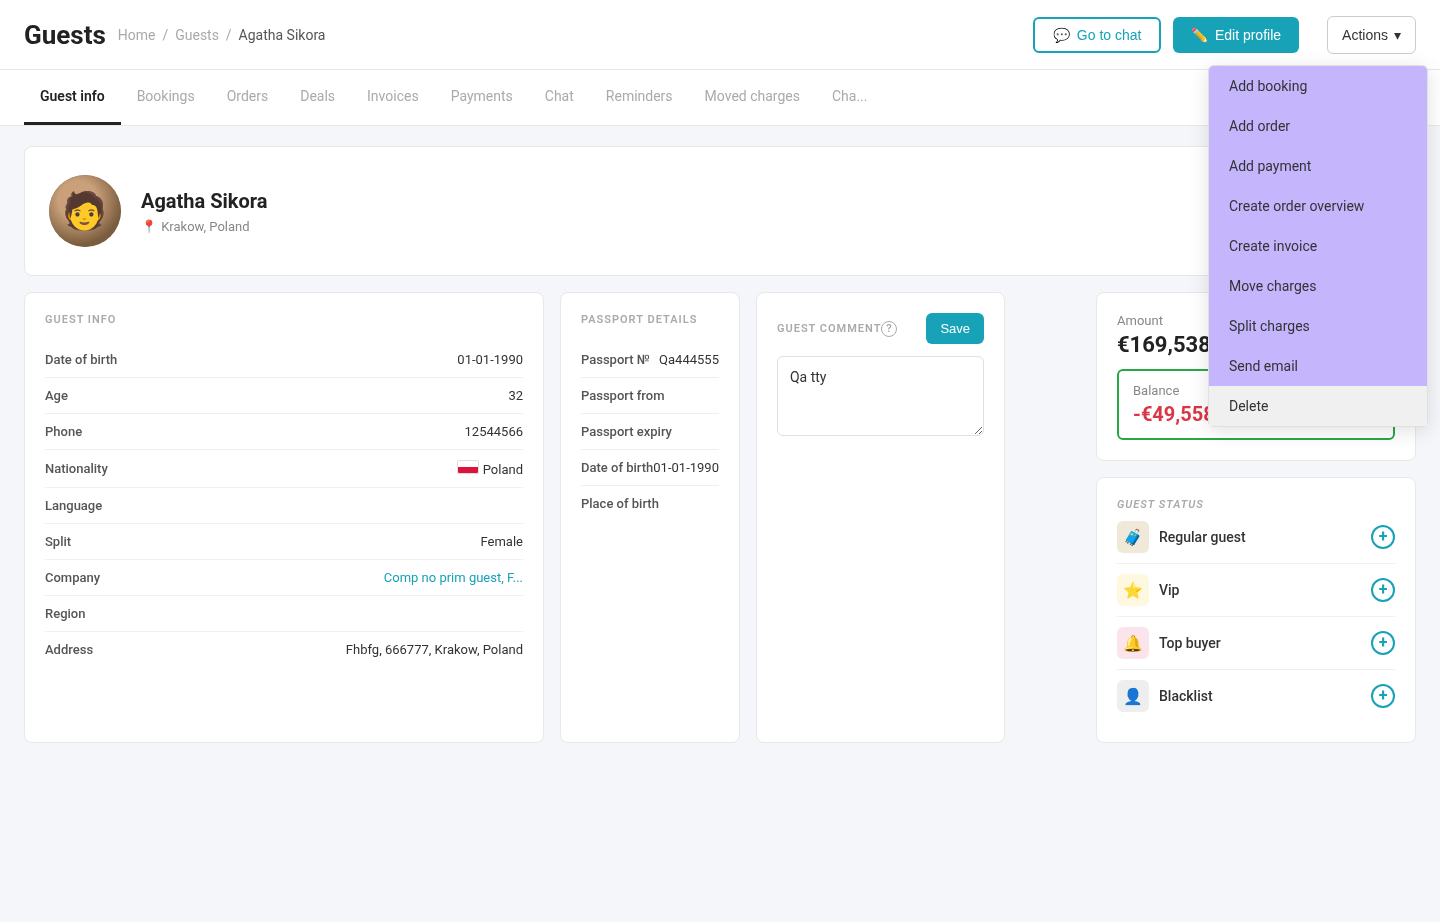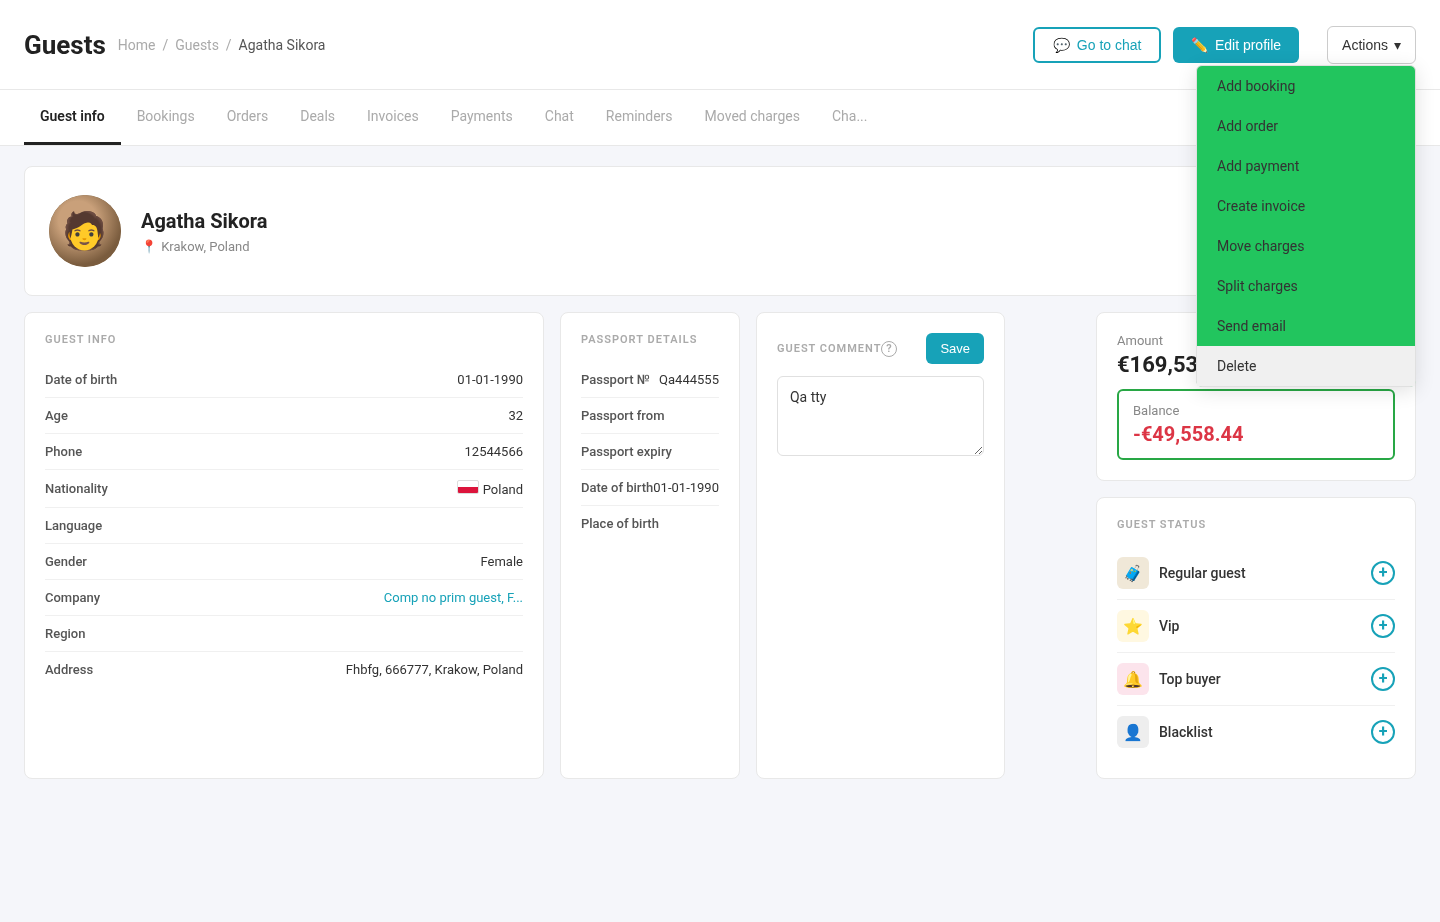--- a/index.html
+++ b/index.html
@@ -1,19 +1,19 @@
 <!DOCTYPE html>
 <html><head>
   <meta charset="utf-8">
   <style>
     * { box-sizing: border-box; margin: 0; padding: 0; }
     body { font-family: -apple-system, BlinkMacSystemFont, 'Segoe UI', Roboto, sans-serif; background: #f5f6fa; color: #333; font-size: 14px; }
 
     
-    .header { background: #fff; padding: 0 24px; display: flex; align-items: center; height: 90px; border-bottom: 1px solid #e8e8e8; position: relative; }
+    .header { background: #fff; padding: 0 24px; display: flex; align-items: center; height: 70px; border-bottom: 1px solid #e8e8e8; position: relative; }
     .header-title { font-size: 26px; font-weight: 700; color: #222; margin-right: 12px; }
     .breadcrumb { color: #aaa; font-size: 14px; }
     .breadcrumb a { color: #aaa; text-decoration: none; }
     .breadcrumb span { color: #555; }
     .header-actions { margin-left: auto; display: flex; align-items: center; gap: 12px; }
     .btn-chat { border: 2px solid #17a2b8; background: #fff; color: #17a2b8; padding: 8px 18px; border-radius: 6px; cursor: pointer; font-size: 14px; display: flex; align-items: center; gap: 6px; font-weight: 500; }
     .btn-edit { background: #17a2b8; color: #fff; border: none; padding: 10px 18px; border-radius: 6px; cursor: pointer; font-size: 14px; display: flex; align-items: center; gap: 6px; font-weight: 500; }
     .btn-actions { background: #fff; border: 1px solid #ccc; color: #333; padding: 10px 14px; border-radius: 6px; cursor: pointer; font-size: 14px; display: flex; align-items: center; gap: 6px; font-weight: 500; margin-left: 16px; }
 
     
@@ -45,38 +45,38 @@
     .info-value { color: #333; font-size: 13px; text-align: right; }
     .info-value.link { color: #17a2b8; cursor: pointer; }
 
     
     .amount-section { margin-bottom: 12px; }
     .amount-label { font-size: 13px; color: #888; margin-bottom: 4px; }
     .amount-value { font-size: 22px; font-weight: 700; color: #222; }
     .balance-box { border: 2px solid #28a745; border-radius: 6px; padding: 12px 14px; }
     .balance-label { font-size: 13px; color: #888; margin-bottom: 4px; }
     .balance-value { font-size: 20px; font-weight: 700; color: #dc3545; }
-    .status-title { font-size: 11px; font-weight: 600; color: #aaa; letter-spacing: 1px; text-transform: uppercase; margin-bottom: 16px; }
+    .status-title { font-size: 11px; font-weight: 600; color: #aaa; letter-spacing: 1px; text-transform: uppercase; margin-bottom: 0; font-style: italic; }
     .status-item { display: flex; align-items: center; justify-content: space-between; padding: 10px 0; border-bottom: 1px solid #f0f0f0; }
     .status-item:last-child { border-bottom: none; }
     .status-left { display: flex; align-items: center; gap: 10px; }
     .status-icon { width: 32px; height: 32px; border-radius: 6px; display: flex; align-items: center; justify-content: center; font-size: 16px; }
     .icon-regular { background: #f0e8d8; }
     .icon-vip { background: #fff8e1; }
     .icon-topbuyer { background: #fce4ec; }
     .icon-blacklist { background: #eeeeee; }
     .status-name { font-size: 14px; font-weight: 500; color: #333; }
     .add-btn { width: 24px; height: 24px; border: 2px solid #17a2b8; color: #17a2b8; border-radius: 50%; display: flex; align-items: center; justify-content: center; cursor: pointer; font-size: 16px; font-weight: 700; line-height: 1; background: #fff; }
 
     
     .comment-header { display: flex; align-items: center; justify-content: space-between; margin-bottom: 12px; }
     .comment-title { font-size: 11px; font-weight: 600; color: #aaa; letter-spacing: 1px; text-transform: uppercase; display: flex; align-items: center; }
     .save-btn { background: #17a2b8; color: #fff; border: none; padding: 8px 14px; border-radius: 6px; cursor: pointer; font-size: 13px; font-weight: 500; margin-left: 29px; }
     .comment-textarea { width: 100%; border: 1px solid #e0e0e0; border-radius: 6px; padding: 12px; font-size: 14px; color: #333; resize: vertical; min-height: 80px; font-family: inherit; }
-    .dropdown-menu { position: absolute; top: 65px; right: 24px; background: #22c55e; border: 1px solid #e0e0e0; border-radius: 6px; box-shadow: 0 4px 20px rgba(0,0,0,0.12); z-index: 100; min-width: 220px; }
+    .dropdown-menu { position: absolute; top: 65px; right: 12px; background: #c4b5fd; border: 1px solid #e0e0e0; border-radius: 6px; box-shadow: 0 4px 20px rgba(0,0,0,0.12); z-index: 100; min-width: 220px; }
     .dropdown-item { padding: 12px 20px; font-size: 14px; color: #333; cursor: pointer; }
     .dropdown-item.active-item { background: #f0f0f0; }
     .flag-pl { width: 22px; height: 14px; background: linear-gradient(to bottom, #fff 50%, #dc143c 50%); border-radius: 2px; border: 1px solid #ddd; display: inline-block; }
   </style>
 </head>
 <body>
 
 <div class="header">
   <span class="header-title">Guests</span>
   <span class="breadcrumb">
@@ -98,20 +98,21 @@
     <button class="btn-actions">
       <span>Actions</span>
       <span>▾</span>
     </button>
   </div>
 
   <div class="dropdown-menu">
     <div class="dropdown-item">Add booking</div>
     <div class="dropdown-item">Add order</div>
     <div class="dropdown-item">Add payment</div>
+    <div class="dropdown-item">Create order overview</div>
     <div class="dropdown-item">Create invoice</div>
     <div class="dropdown-item">Move charges</div>
     <div class="dropdown-item">Split charges</div>
     <div class="dropdown-item">Send email</div>
     <div class="dropdown-item active-item">Delete</div>
   </div>
 </div>
 
 <div class="tabs">
   <div class="tab active">Guest info</div>
@@ -163,21 +164,21 @@
         <span class="info-value">
           <span class="flag-pl"></span>
           Poland
         </span>
       </div>
       <div class="info-row">
         <span class="info-label">Language</span>
         <span class="info-value"></span>
       </div>
       <div class="info-row">
-        <span class="info-label">Gender</span>
+        <span class="info-label">Split</span>
         <span class="info-value">Female</span>
       </div>
       <div class="info-row">
         <span class="info-label">Company</span>
         <span class="info-value link">Comp no prim guest, F...</span>
       </div>
       <div class="info-row">
         <span class="info-label">Region</span>
         <span class="info-value"></span>
       </div>

